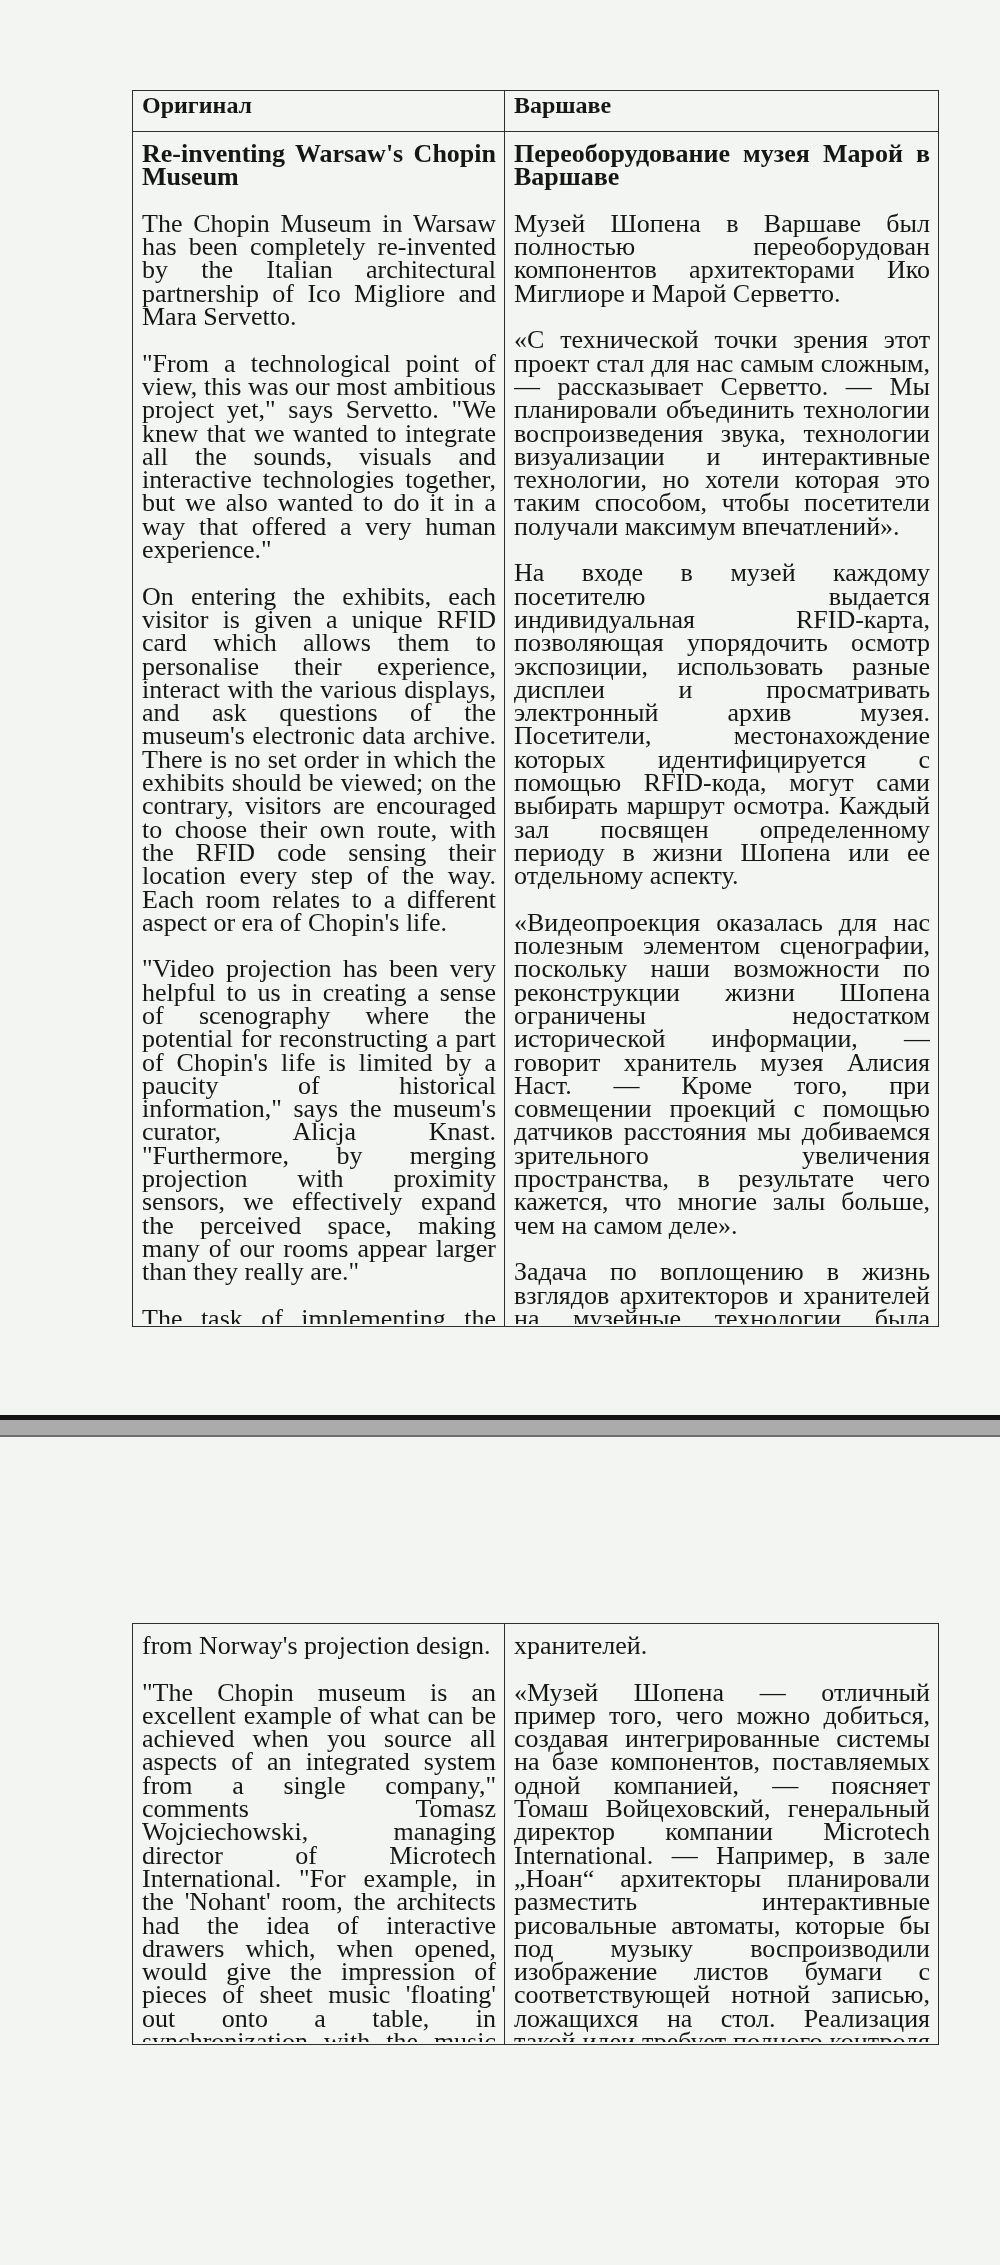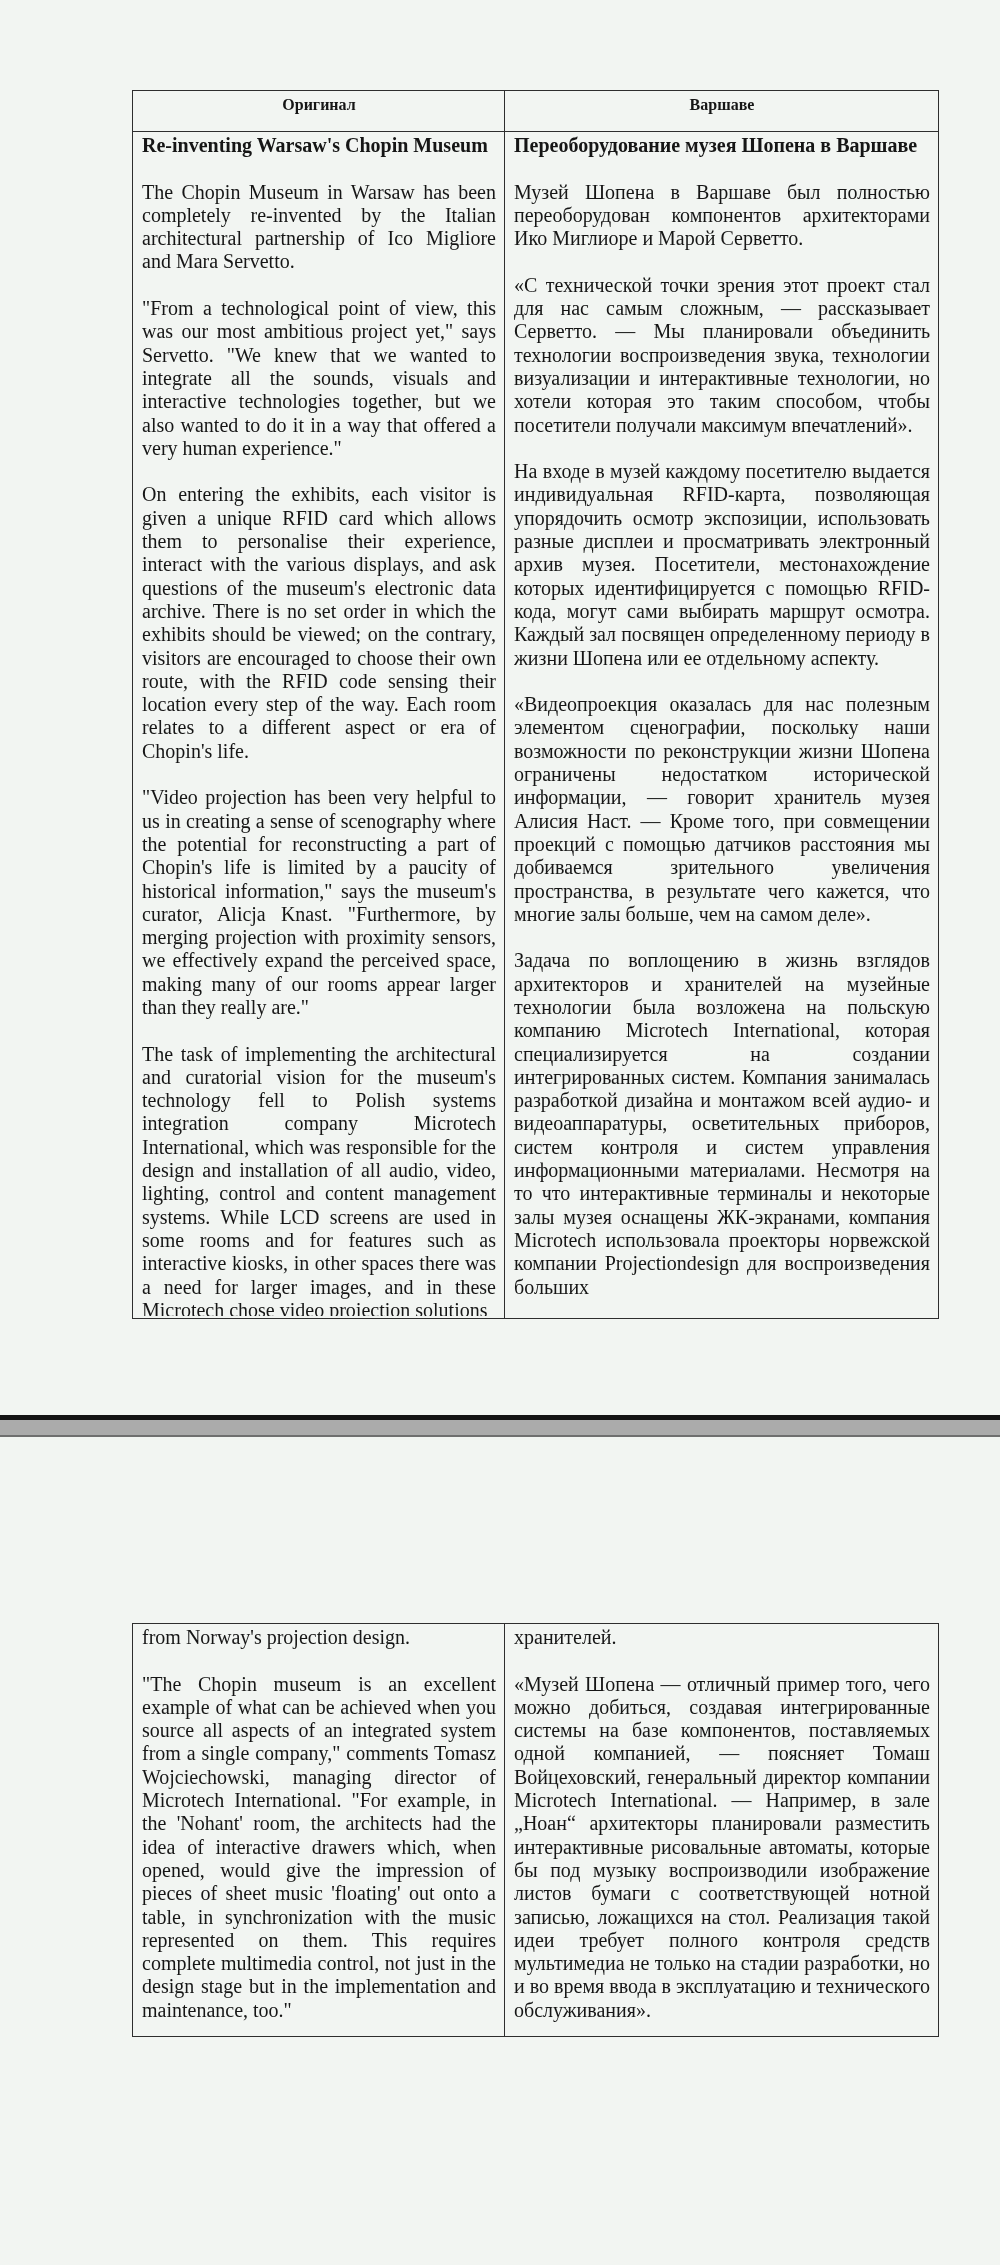--- a/index.html
+++ b/index.html
@@ -27,33 +27,34 @@
   table.page1-table { top: 90px; }
   table.page2-table { top: 1623px; }
   col.col-orig  { width: 372px; }
   col.col-trans { width: 434px; }
   th, td {
     border: 1px solid #2e2e2e;
     vertical-align: top;
     padding: 2px 8px 2px 9px;
   }
   th {
-    font-size: 16px;
+    font-size: 24px;
     font-weight: bold;
-    text-align: center;
+    text-align: left;
     height: 26px;
     line-height: 26px;
     padding-top: 1px;
     padding-bottom: 13px;
   }
   .cell-inner {
     overflow: hidden;
-    font-size: 20px;
+    font-size: 26px;
     line-height: 23.3px;
     text-align: justify;
+    margin-top: 8px;
   }
   .page1-table .cell-inner { height: 1182px; }
   .page2-table .cell-inner { height: 408px; }
   .doc-title {
     font-weight: bold;
     margin: 0 0 23.3px 0;
   }
   .plist p {
     margin: 0 0 23.3px 0;
   }
@@ -94,21 +95,21 @@
                 <p>The Chopin Museum in Warsaw has been completely re-invented by the Italian architectural partnership of Ico Migliore and Mara Servetto.</p>
                 <p>"From a technological point of view, this was our most ambitious project yet," says Servetto. "We knew that we wanted to integrate all the sounds, visuals and interactive technologies together, but we also wanted to do it in a way that offered a very human experience."</p>
                 <p>On entering the exhibits, each visitor is given a unique RFID card which allows them to personalise their experience, interact with the various displays, and ask questions of the museum's electronic data archive. There is no set order in which the exhibits should be viewed; on the contrary, visitors are encouraged to choose their own route, with the RFID code sensing their location every step of the way. Each room relates to a different aspect or era of Chopin's life.</p>
                 <p>"Video projection has been very helpful to us in creating a sense of scenography where the potential for reconstructing a part of Chopin's life is limited by a paucity of historical information," says the museum's curator, Alicja Knast. "Furthermore, by merging projection with proximity sensors, we effectively expand the perceived space, making many of our rooms appear larger than they really are."</p>
                 <p>The task of implementing the architectural and curatorial vision for the museum's technology fell to Polish systems integration company Microtech International, which was responsible for the design and installation of all audio, video, lighting, control and content management systems. While LCD screens are used in some rooms and for features such as interactive kiosks, in other spaces there was a need for larger images, and in these Microtech chose video projection solutions</p>
               </div>
           </div>
         </td>
         <td>
           <div class="cell-inner">
-            <p class="doc-title">Переоборудование музея Шопена в Варшаве</p>
+            <p class="doc-title">Переоборудование музея Марой в Варшаве</p>
             <div class="plist">
                 <p>Музей Шопена в Варшаве был полностью переоборудован компонентов архитекторами Ико Миглиоре и Марой Серветто.</p>
                 <p>«С технической точки зрения этот проект стал для нас самым сложным, — рассказывает Серветто. — Мы планировали объединить технологии воспроизведения звука, технологии визуализации и интерактивные технологии, но хотели которая это таким способом, чтобы посетители получали максимум впечатлений».</p>
                 <p>На входе в музей каждому посетителю выдается индивидуальная RFID-карта, позволяющая упорядочить осмотр экспозиции, использовать разные дисплеи и просматривать электронный архив музея. Посетители, местонахождение которых идентифицируется с помощью RFID-кода, могут сами выбирать маршрут осмотра. Каждый зал посвящен определенному периоду в жизни Шопена или ее отдельному аспекту.</p>
                 <p>«Видеопроекция оказалась для нас полезным элементом сценографии, поскольку наши возможности по реконструкции жизни Шопена ограничены недостатком исторической информации, — говорит хранитель музея Алисия Наст. — Кроме того, при совмещении проекций с помощью датчиков расстояния мы добиваемся зрительного увеличения пространства, в результате чего кажется, что многие залы больше, чем на самом деле».</p>
                 <p>Задача по воплощению в жизнь взглядов архитекторов и хранителей на музейные технологии была возложена на польскую компанию Microtech International, которая специализируется на создании интегрированных систем. Компания занималась разработкой дизайна и монтажом всей аудио- и видеоаппаратуры, осветительных приборов, систем контроля и систем управления информационными материалами. Несмотря на то что интерактивные терминалы и некоторые залы музея оснащены ЖК-экранами, компания Microtech использовала проекторы норвежской компании Projectiondesign для воспроизведения больших</p>
               </div>
           </div>
         </td>
       </tr>

